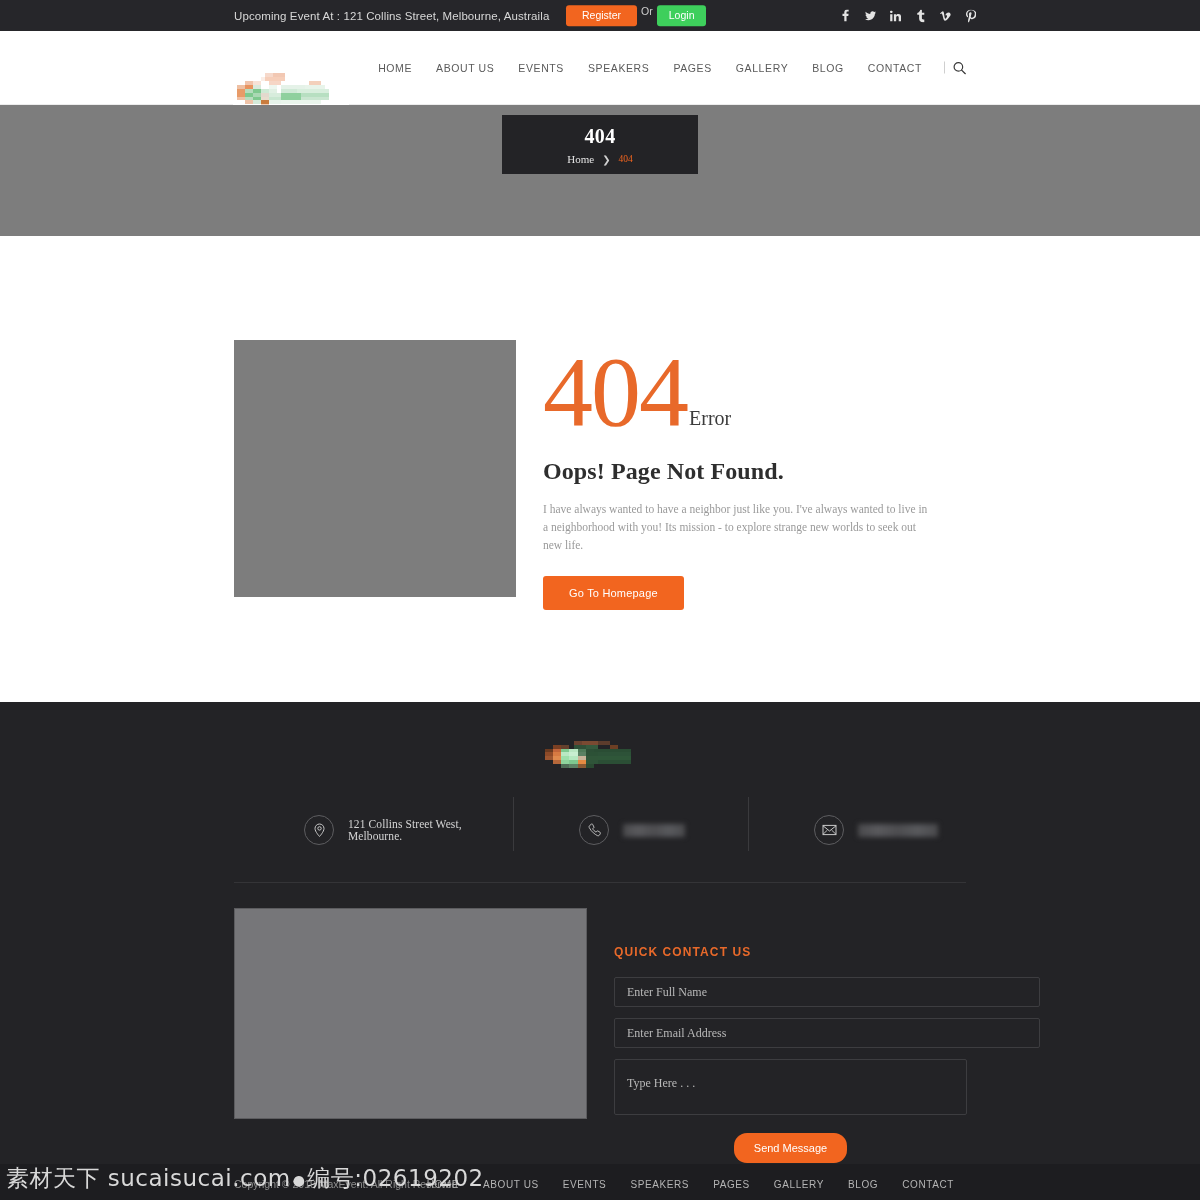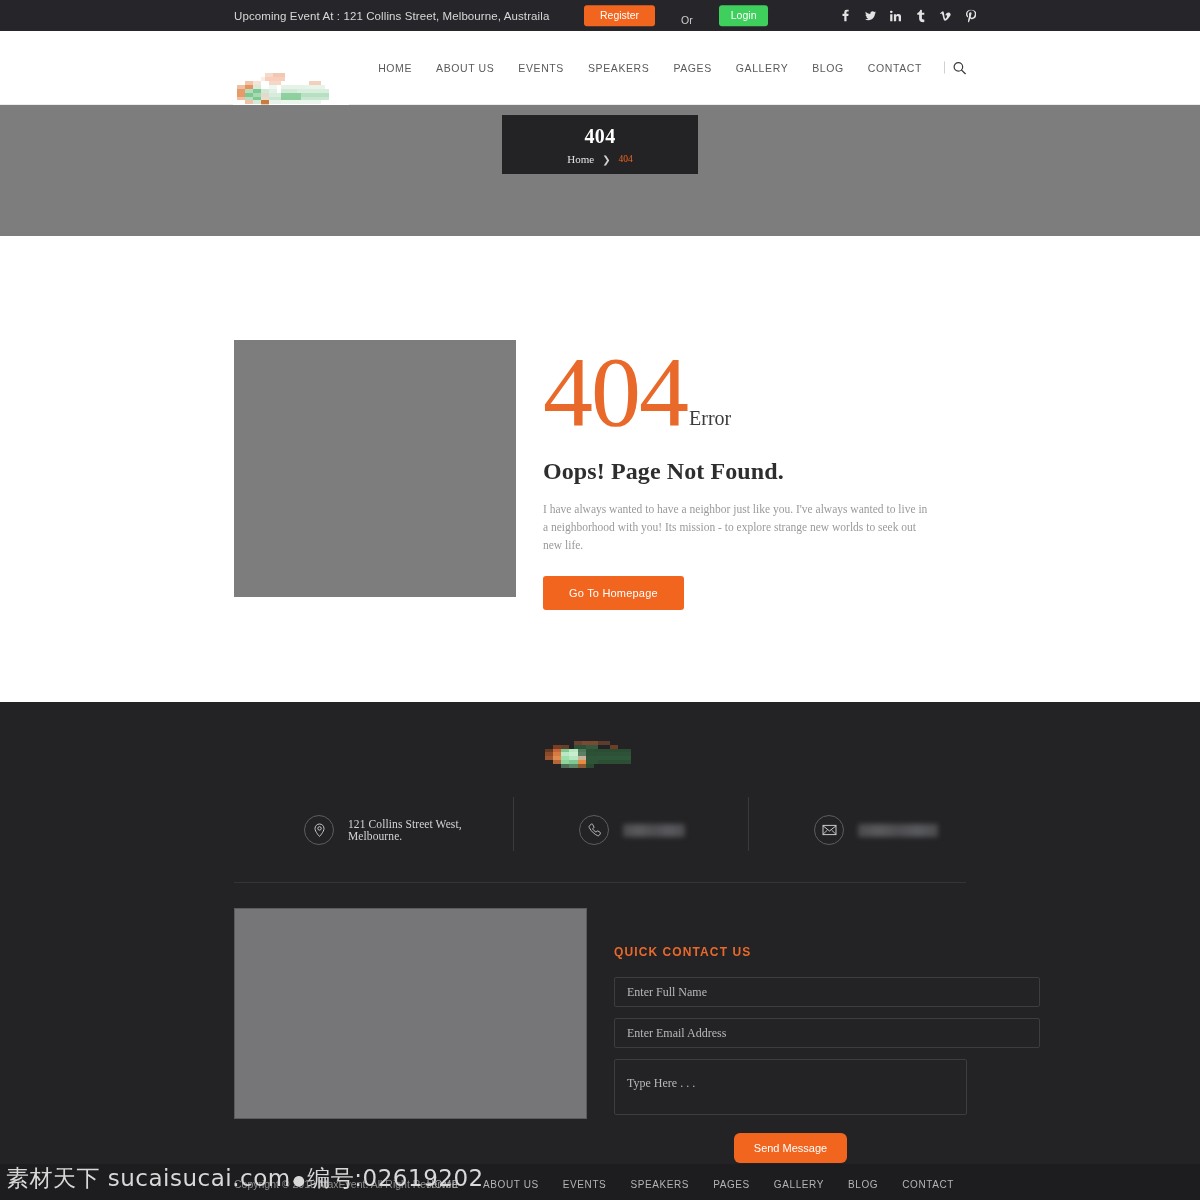--- a/index.html
+++ b/index.html
@@ -38,26 +38,26 @@
     left: 234px;
     top: 50%;
     transform: translateY(-50%);
     font-size: 11.5px;
     color: #d8d8d8;
     letter-spacing: .1px;
     white-space: nowrap;
   }
   .topbar-actions {
     position: absolute;
-    left: 584px;
+    left: 566px;
     top: 50%;
     transform: translateY(-50%);
     display: flex;
-    align-items: flex-end;
-    gap: 26px;
+    align-items: flex-start;
+    gap: 4px;
   }
   .btn-register {
     background: #f2651f;
     color: #ffffff;
     font-size: 10.5px;
     padding: 5px 16px 6px;
     border: none;
     border-radius: 3px;
     cursor: pointer;
     line-height: 1;
@@ -397,21 +397,21 @@
   .btn-send-wrap {
     display: flex;
     justify-content: center;
     margin-top: 18px;
   }
   .btn-send {
     background: #f2651f;
     color: #ffffff;
     font-size: 11px;
     border: none;
-    border-radius: 6px;
+    border-radius: 13px;
     padding: 9px 20px;
     cursor: pointer;
     font-family: "Liberation Sans", sans-serif;
   }
 
   
   .bottombar {
     height: 39px;
     background: #1d1d20;
     position: relative;

